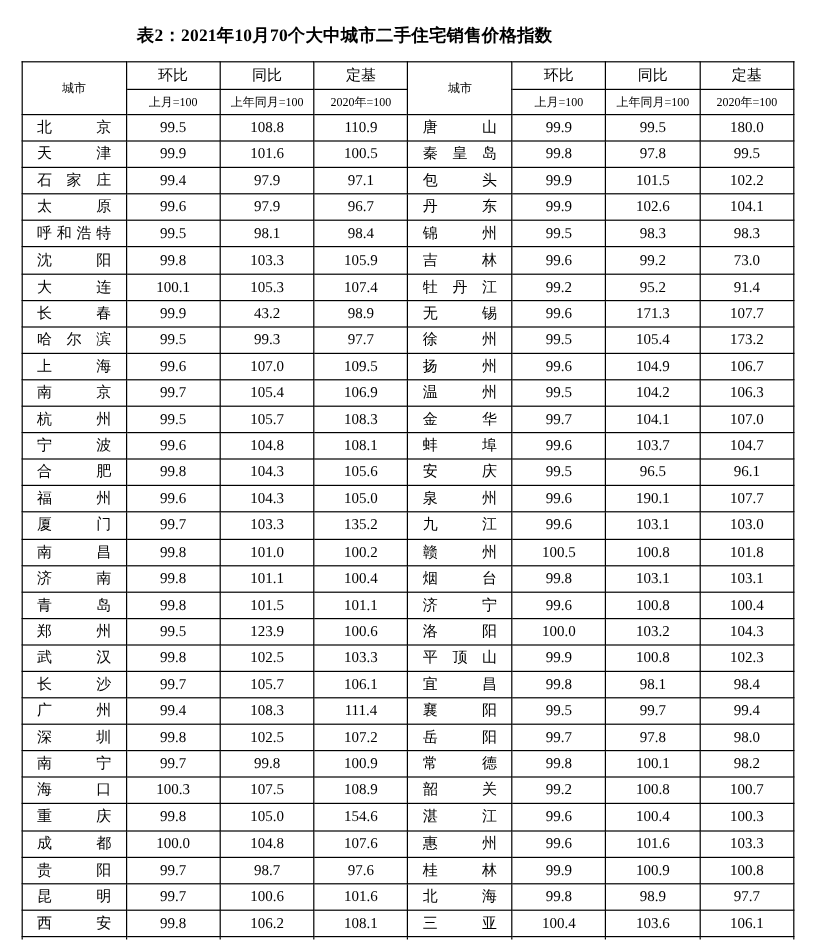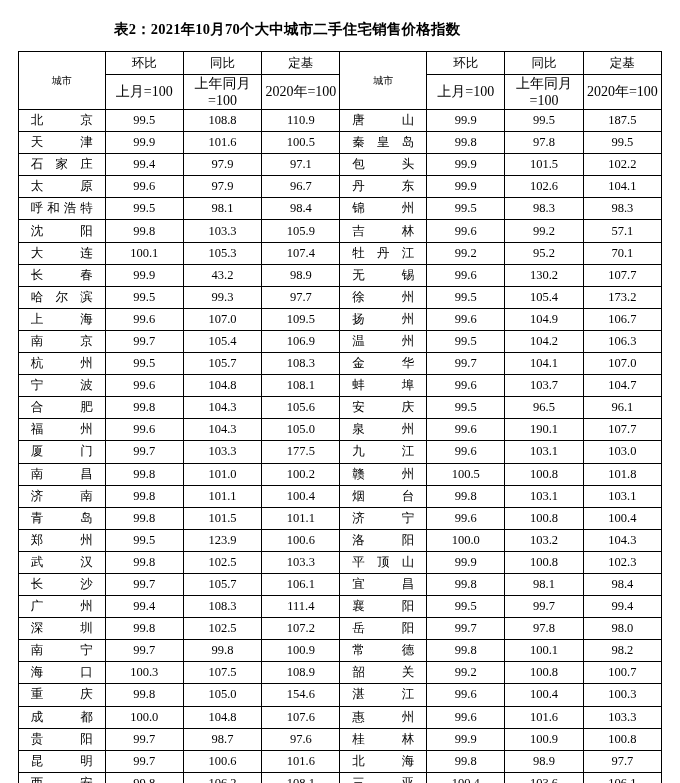--- a/index.html
+++ b/index.html
@@ -45,21 +45,21 @@
   
   col.city { width: 84px; }
   col.num  { width: 76px; }
 
   .hdr-top {
     height: 23px;
     font-size: 12.5px;
   }
   .hdr-sub {
     height: 21px;
-    font-size: 14px;
+    font-size: 10px;
   }
   .city-head {
     font-size: 10px;
   }
   td.city {
     text-align: center;
     font-size: 12.5px;
     height: 21.1px;
     letter-spacing: 0;
   }
@@ -117,21 +117,21 @@
     </thead>
     <tbody id="tbody">
         <tr>
           <td class="city"><span class="nm">北京</span></td>
           <td class="num">99.5</td>
           <td class="num">108.8</td>
           <td class="num">110.9</td>
           <td class="city"><span class="nm">唐山</span></td>
           <td class="num">99.9</td>
           <td class="num">99.5</td>
-          <td class="num">187.5</td>
+          <td class="num">180.0</td>
         </tr>
         <tr>
           <td class="city"><span class="nm">天津</span></td>
           <td class="num">99.9</td>
           <td class="num">101.6</td>
           <td class="num">100.5</td>
           <td class="city"><span class="nm">秦皇岛</span></td>
           <td class="num">99.8</td>
           <td class="num">97.8</td>
           <td class="num">99.5</td>
@@ -167,40 +167,40 @@
           <td class="num">98.3</td>
         </tr>
         <tr>
           <td class="city"><span class="nm">沈阳</span></td>
           <td class="num">99.8</td>
           <td class="num">103.3</td>
           <td class="num">105.9</td>
           <td class="city"><span class="nm">吉林</span></td>
           <td class="num">99.6</td>
           <td class="num">99.2</td>
-          <td class="num">57.1</td>
+          <td class="num">73.0</td>
         </tr>
         <tr>
           <td class="city"><span class="nm">大连</span></td>
           <td class="num">100.1</td>
           <td class="num">105.3</td>
           <td class="num">107.4</td>
           <td class="city"><span class="nm">牡丹江</span></td>
           <td class="num">99.2</td>
           <td class="num">95.2</td>
-          <td class="num">70.1</td>
+          <td class="num">91.4</td>
         </tr>
         <tr>
           <td class="city"><span class="nm">长春</span></td>
           <td class="num">99.9</td>
           <td class="num">43.2</td>
           <td class="num">98.9</td>
           <td class="city"><span class="nm">无锡</span></td>
           <td class="num">99.6</td>
-          <td class="num">130.2</td>
+          <td class="num">171.3</td>
           <td class="num">107.7</td>
         </tr>
         <tr>
           <td class="city"><span class="nm">哈尔滨</span></td>
           <td class="num">99.5</td>
           <td class="num">99.3</td>
           <td class="num">97.7</td>
           <td class="city"><span class="nm">徐州</span></td>
           <td class="num">99.5</td>
           <td class="num">105.4</td>
@@ -263,21 +263,21 @@
           <td class="num">105.0</td>
           <td class="city"><span class="nm">泉州</span></td>
           <td class="num">99.6</td>
           <td class="num">190.1</td>
           <td class="num">107.7</td>
         </tr>
         <tr>
           <td class="city"><span class="nm">厦门</span></td>
           <td class="num">99.7</td>
           <td class="num">103.3</td>
-          <td class="num">177.5</td>
+          <td class="num">135.2</td>
           <td class="city"><span class="nm">九江</span></td>
           <td class="num">99.6</td>
           <td class="num">103.1</td>
           <td class="num">103.0</td>
         </tr>
         <tr>
           <td class="city"><span class="nm">南昌</span></td>
           <td class="num">99.8</td>
           <td class="num">101.0</td>
           <td class="num">100.2</td>

